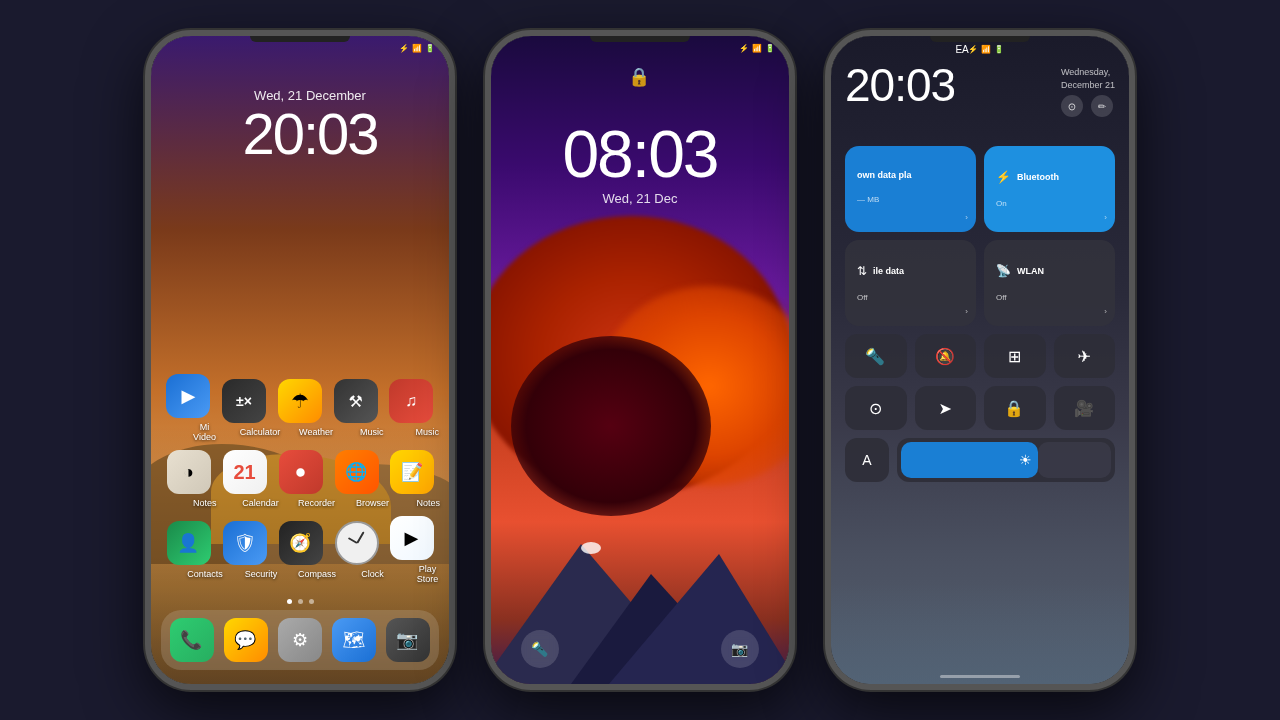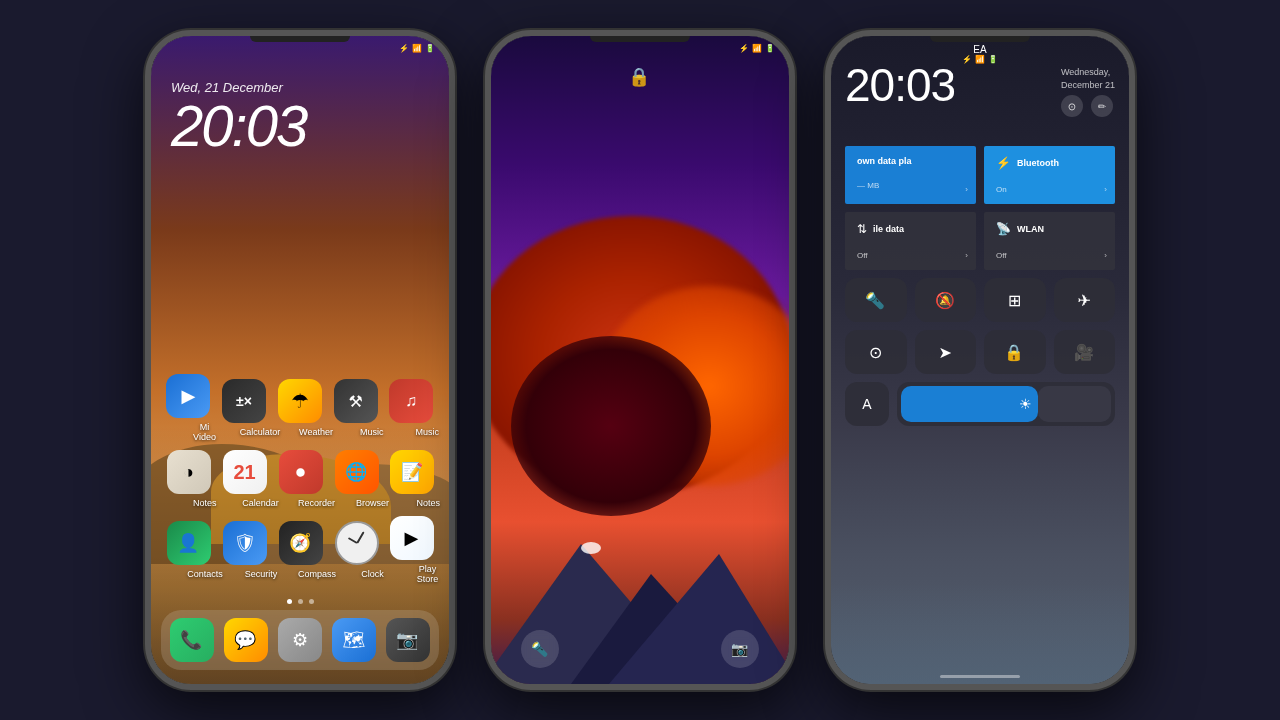--- a/index.html
+++ b/index.html
@@ -98,26 +98,25 @@
     .dune3 {
       position: absolute;
       bottom: 20px; left: 60px;
       width: 180px; height: 90px;
       background: #C4882A;
       border-radius: 50% 70% 0 0;
     }
 
     .home-time-section {
       position: absolute;
-      top: 44px;
+      top: 52px;
       left: 0; right: 0;
-      text-align: left;
+      text-align: center;
       padding-left: 20px;
       color: white;
-      font-style: italic;
     }
 
     .home-date {
       font-size: 13px;
       font-weight: 400;
       opacity: 0.9;
       margin-bottom: 2px;
     }
 
     .home-time {
@@ -371,23 +370,22 @@
       position: absolute;
       inset: 0;
       background: linear-gradient(180deg, #1a1a2a 0%, #2a2a3a 40%, #3a3a4a 60%, #4a5060 80%, #556070 100%);
     }
 
     .control-header {
       position: absolute;
       top: 8px;
       left: 14px; right: 14px;
       display: flex;
-      justify-content: flex-end;
-      align-items: center;
-      flex-direction: column;
+      justify-content: center;
+      align-items: center;
     }
 
     .ctrl-ea {
       font-size: 10px;
       color: white;
       font-weight: 500;
     }
 
     .ctrl-status-icons {
       display: flex;
@@ -446,23 +444,23 @@
     }
 
     .tile-row {
       display: flex;
       gap: 8px;
       margin-bottom: 8px;
     }
 
     .tile {
       flex: 1;
-      border-radius: 2px;
+      border-radius: 14px;
       background: rgba(50,50,60,0.9);
-      padding: 10px 12px;
+      padding: 24px 12px;
       color: white;
       position: relative;
     }
 
     .tile.blue { background: #1a7fd4; }
     .tile.blue-2 { background: #1e90e0; }
 
     .tile-label {
       font-size: 9px;
       font-weight: 600;
@@ -798,20 +796,24 @@
       <span>⚡</span>
       <span>📶</span>
       <span>🔋</span>
     </div>
   </div>
 
   <div class="lock-icon">
     <span>🔒</span>
   </div>
 
+  <div class="lock-time">
+    <div class="lock-time-big">08:03</div>
+    <div class="lock-date">Wed, 21 Dec</div>
+  </div>
 
 
   <div class="lock-bottom-icons">
     <div class="lock-bottom-btn">
       <span>🔦</span>
     </div>
     <div class="lock-bottom-btn">
       <span>📷</span>
     </div>
   </div>

